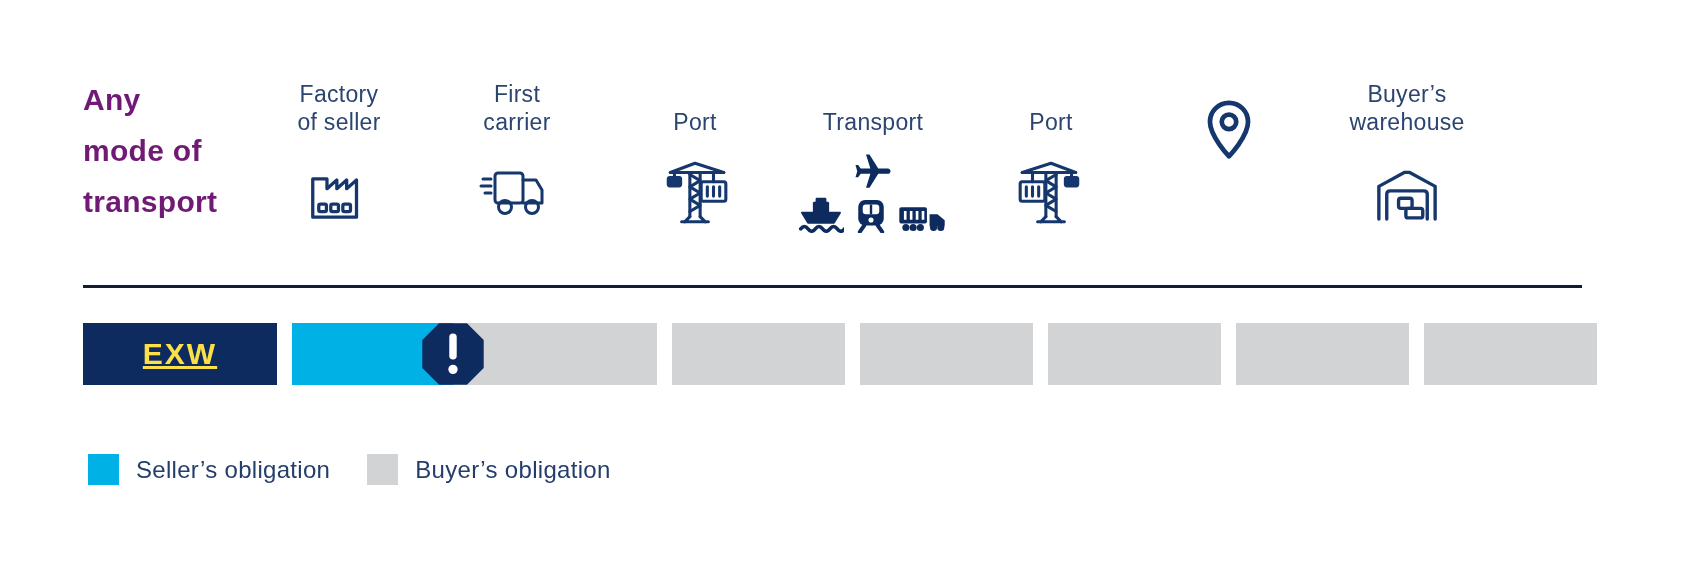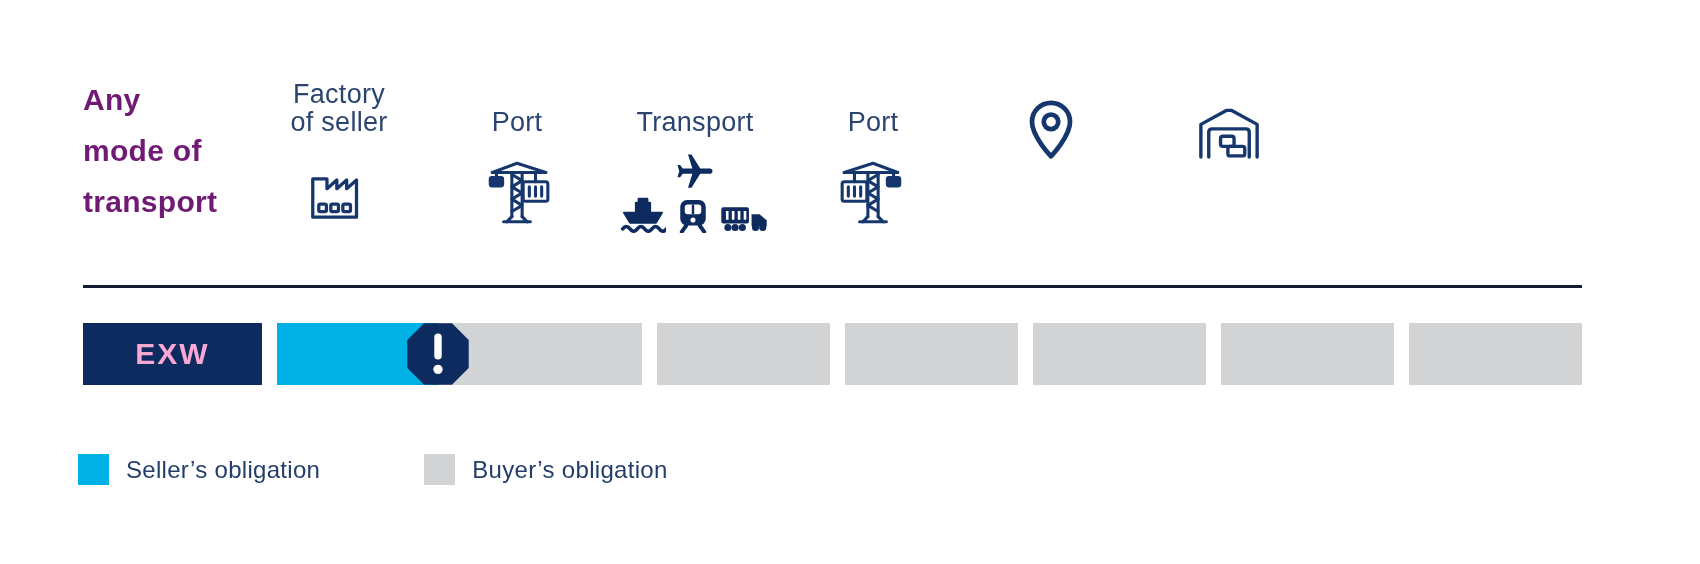--- a/index.html
+++ b/index.html
@@ -10,48 +10,48 @@
   
   .heading{
     position:absolute;left:83px;top:74px;width:180px;
     font-size:30px;font-weight:bold;line-height:51px;color:#701a75;
     white-space:pre-line;letter-spacing:.3px;
   }
   .columns{position:absolute;left:250px;top:74px;display:flex;}
   .column{width:178px;display:flex;flex-direction:column;align-items:center;}
   .col-label{
     min-height:62px;display:flex;align-items:flex-end;justify-content:center;
-    text-align:center;font-size:27px;line-height:28px;color:#2b4570;
+    text-align:center;font-size:23px;line-height:28px;color:#2b4570;
     white-space:pre-line;letter-spacing:.3px;
   }
   .icon-box{height:96px;display:flex;align-items:center;justify-content:center;margin-top:8px;}
   .mirror{transform:scaleX(-1);}
   .transport-group{display:flex;flex-direction:column;align-items:center;gap:2px;}
   .transport-row{display:flex;align-items:flex-end;gap:9px;}
   
   .divider{position:absolute;left:83px;top:285px;width:1499px;height:3px;background:#131c30;}
   
   .bar-row{position:absolute;left:83px;top:323px;height:62px;display:flex;}
   .exw-box{
-    width:179px;height:62px;background:#0d2b5e;color:#f9a8d4;
+    width:194px;height:62px;background:#0d2b5e;color:#fde047;
     display:flex;align-items:center;justify-content:center;
-    font-size:30px;font-weight:bold;letter-spacing:2px;
+    font-size:30px;font-weight:bold;letter-spacing:2px;text-decoration:underline;
   }
   .chunk{height:62px;background:#d2d3d5;}
   .chunk.split{position:relative;width:365px;margin-left:15px;background:#d2d3d5;}
   .chunk.buyer{width:173px;margin-left:15px;}
   .seller-fill{position:absolute;left:0;top:0;width:161px;height:62px;background:#00b1e6;}
   .risk-marker{
     position:absolute;left:161px;top:50%;transform:translate(-50%,-50%);
     width:67px;height:72px;
   }
   
-  .legend{position:absolute;left:78px;top:454px;display:flex;align-items:flex-end;gap:44px;}
+  .legend{position:absolute;left:88px;top:454px;display:flex;align-items:flex-end;}
   .legend-item{display:flex;align-items:center;}
-  .legend-item + .legend-item{margin-left:60px;}
+  .legend-item + .legend-item{margin-left:37px;}
   .swatch{width:31px;height:31px;flex:0 0 auto;}
   .swatch.seller{background:#00b1e6;}
   .swatch.buyer{background:#d2d3d5;}
   .legend-octagon{width:34px;height:34px;flex:0 0 auto;display:block;}
   .legend-label{margin-left:17px;font-size:24px;color:#243e6c;letter-spacing:.3px;}
 </style>
 </head>
 <body>
 
 <div class="canvas">
@@ -68,20 +68,33 @@
       <div class="icon-box">
         <svg width="70" height="62" viewBox="0 0 64 56" fill="none" stroke="#16376d" stroke-width="3" stroke-linecap="round" stroke-linejoin="round">
           <path d="M8 51 V16 H21 V25 L30 17 V25 L39 17 V25 L48 17 V51 Z"></path>
           <rect x="13.5" y="39" width="7" height="7" rx="1.5"></rect>
           <rect x="24.5" y="39" width="7" height="7" rx="1.5"></rect>
           <rect x="35.5" y="39" width="7" height="7" rx="1.5"></rect>
         </svg>
       </div>
     </div>
 
+    <div class="column">
+      <div class="col-label">First
+carrier</div>
+      <div class="icon-box">
+        <svg width="76" height="60" viewBox="0 0 76 58" fill="none" stroke="#16376d" stroke-width="3" stroke-linecap="round" stroke-linejoin="round">
+          <rect x="16" y="10" width="28" height="30" rx="3"></rect>
+          <path d="M44 17 H57 L63 27 V40 H44"></path>
+          <circle cx="26" cy="44" r="6.5"></circle>
+          <circle cx="53" cy="44" r="6.5"></circle>
+          <path d="M4 16 H12 M2 23 H12 M6 30 H12"></path>
+        </svg>
+      </div>
+    </div>
 
     <div class="column">
       <div class="col-label">Port</div>
       <div class="icon-box">
         <svg width="74" height="70" viewBox="0 0 72 68" fill="none" stroke="#16376d" stroke-width="3" stroke-linecap="round" stroke-linejoin="round">
           <path d="M12 15 H64"></path>
           <path d="M36 6 L12 15 M36 6 L64 15"></path>
           <path d="M31 15 V58 M41 15 V58"></path>
           <path d="M31 17 L41 23 L31 29 L41 35 L31 41 L41 47 L31 53"></path>
           <path d="M31 58 L26 63 M41 58 L46 63 M23 63 H49"></path>
@@ -151,20 +164,22 @@
     <div class="column">
       <div class="icon-box">
         <svg width="58" height="66" viewBox="0 0 32 36" fill="none" stroke="#16376d" stroke-width="2.6" stroke-linecap="round" stroke-linejoin="round">
           <path d="M16 3 C10.2 3 5.5 7.7 5.5 13.5 C5.5 21.6 16 32.5 16 32.5 C16 32.5 26.5 21.6 26.5 13.5 C26.5 7.7 21.8 3 16 3 Z"></path>
           <circle cx="16" cy="13.5" r="4"></circle>
         </svg>
       </div>
     </div>
 
     <div class="column">
+      <div class="col-label">Buyer’s
+warehouse</div>
       <div class="icon-box">
         <svg width="72" height="64" viewBox="0 0 64 56" fill="none" stroke="#16376d" stroke-width="3" stroke-linecap="round" stroke-linejoin="round">
           <path d="M7 52 V23 L30 10.5 H34 L57 23 V52"></path>
           <path d="M14 52 V30 Q14 27 17 27 H47 Q50 27 50 30 V52"></path>
           <rect x="24.5" y="33.5" width="12" height="9" rx="2"></rect>
           <rect x="31" y="42.5" width="15" height="8.5" rx="2"></rect>
         </svg>
       </div>
     </div>
 

